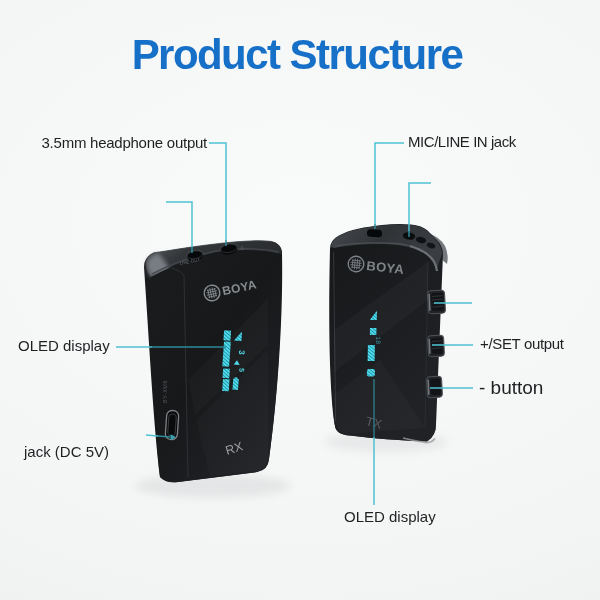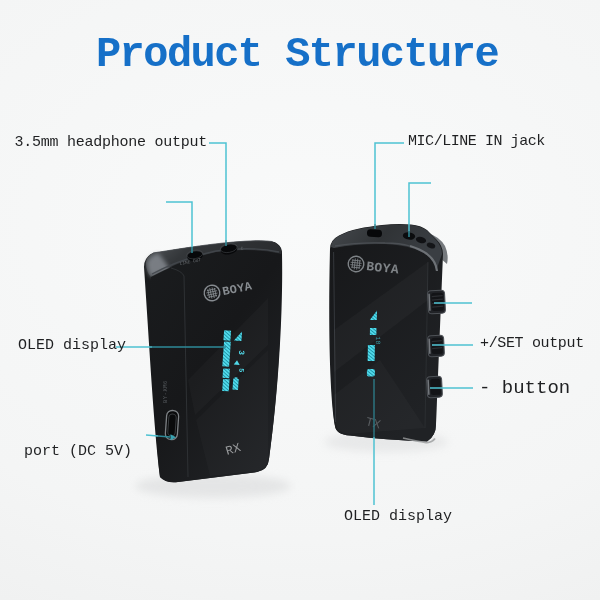--- a/index.html
+++ b/index.html
@@ -1,19 +1,19 @@
 <!DOCTYPE html>
 <html><head>
 <meta charset="utf-8">
 <style>
   html,body{margin:0;padding:0;}
   #stage{position:relative;width:600px;height:600px;overflow:hidden;
     background:
       radial-gradient(135% 95% at 50% 38%, #f9fafa 0%, #f4f5f5 55%, #ebecec 100%);
-    font-family:Liberation Mono, monospace;}
+    font-family:Liberation Sans, sans-serif;}
   .lbl{position:absolute;color:#1f2022;font-size:15px;white-space:nowrap;transform:translateY(-50%);}
   .ttl{position:absolute;left:0;width:600px;text-align:center;top:31px;margin-left:-3px;
     color:#1670c8;font-size:42px;font-weight:bold;letter-spacing:-1.55px;}
   svg{position:absolute;left:0;top:0;}
 </style>
 </head>
 <body>
 <div id="stage">
   <div class="ttl">Product Structure</div>
 
@@ -236,17 +236,17 @@
 
       <path d="M374,379 L374,437" stroke="#2d7480"></path>
       <path d="M374,437 L374,505"></path>
     </g>
     <path d="M170.5,434.3 L176,437.3 L170.5,440.2 Z" fill="#37a3b2"></path>
   </svg>
 
   <div class="lbl" style="right:393px;top:142px;letter-spacing:-0.25px;margin-left:8px;">3.5mm headphone output</div>
   <div class="lbl" style="left:408px;top:141px;letter-spacing:-0.45px;">MIC/LINE IN jack</div>
   <div class="lbl" style="left:18px;top:345px;">OLED display</div>
-  <div class="lbl" style="left:24px;top:451px;">port (DC 5V)</div>
+  <div class="lbl" style="left:24px;top:451px;">jack (DC 5V)</div>
   <div class="lbl" style="left:480px;top:343px;letter-spacing:-0.35px;">+/SET output</div>
   <div class="lbl" style="left:479px;top:388px;font-size:19px;">- button</div>
   <div class="lbl" style="left:344px;top:516px;">OLED display</div>
 </div>
 
 </body></html>

